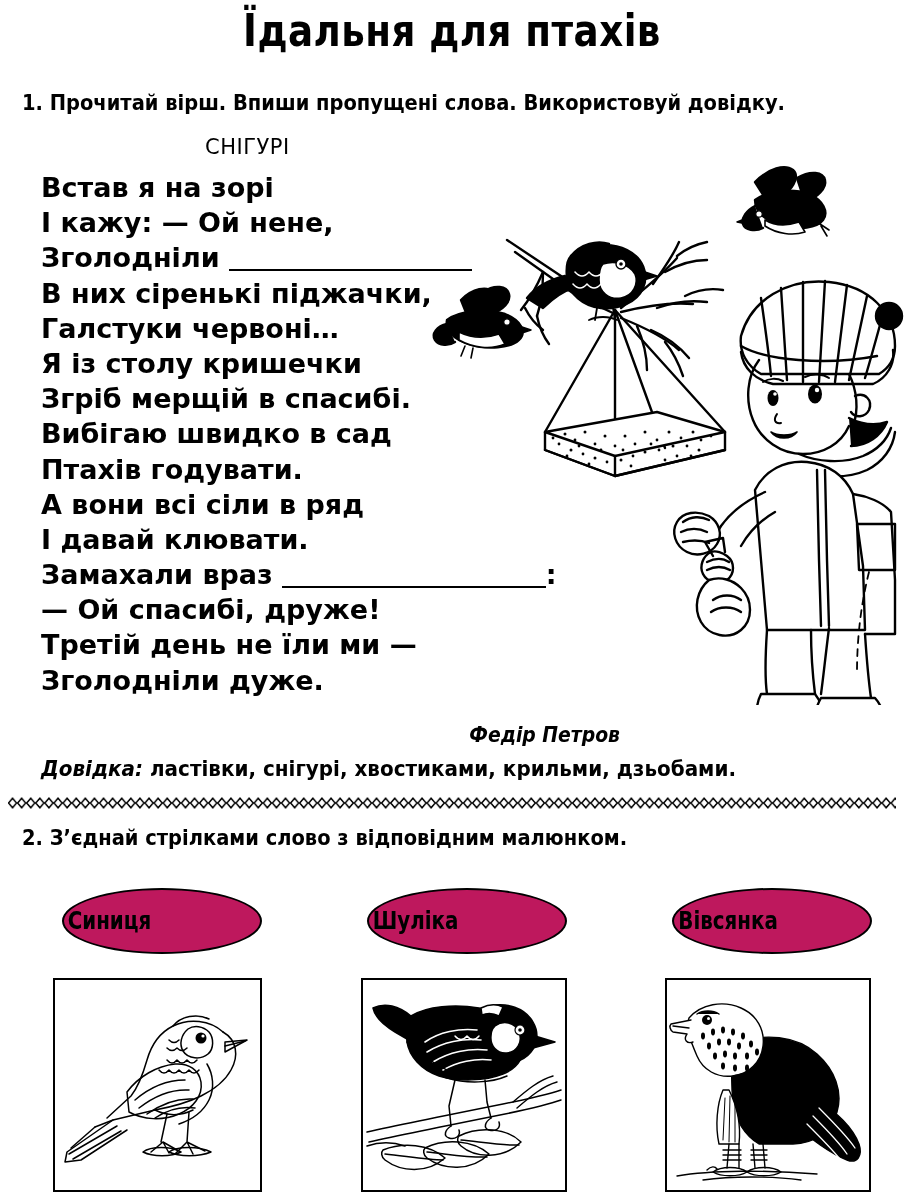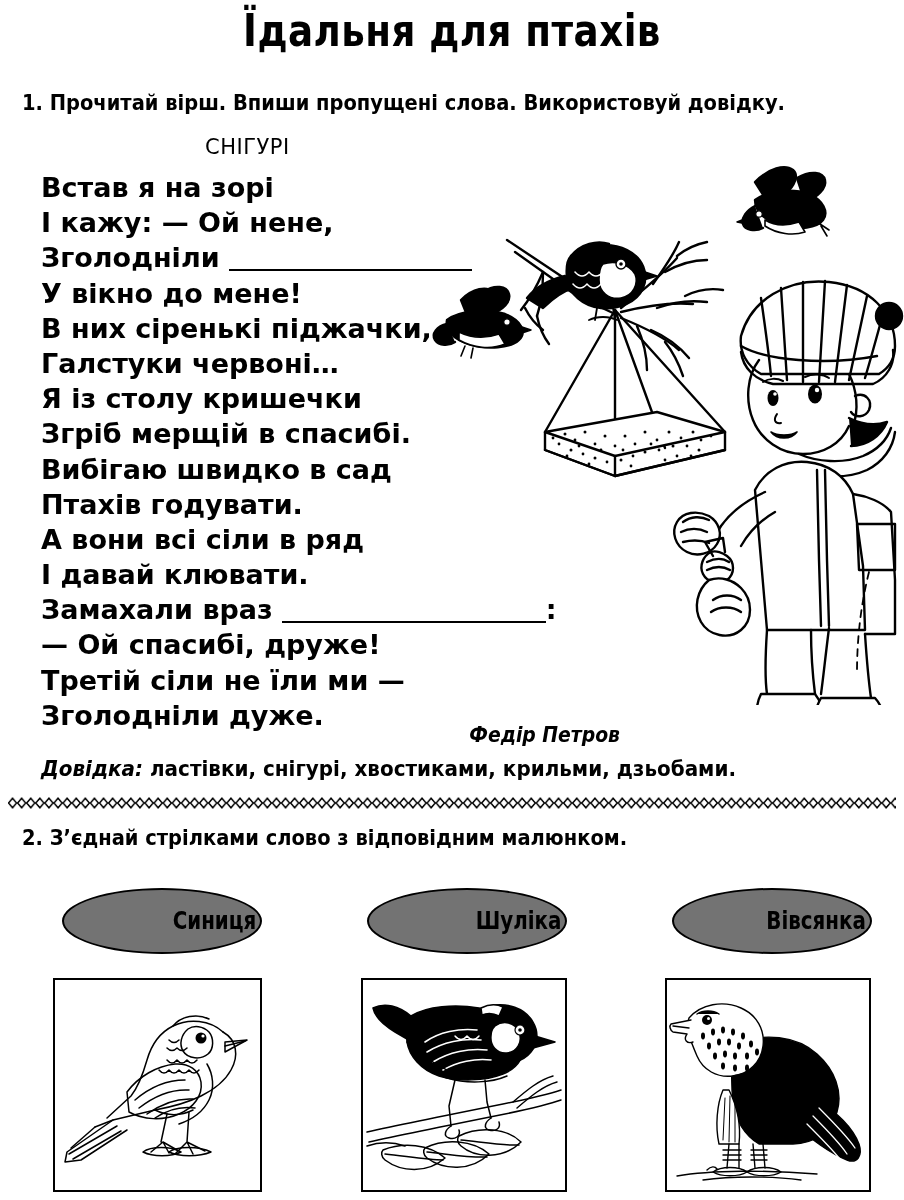--- a/index.html
+++ b/index.html
@@ -65,22 +65,22 @@
   }
   .dovidka i{font-style:italic;}
 
   
   .divider{position:absolute;left:8px;top:795px;width:888px;height:14px;}
 
   
   .oval{
     position:absolute;height:62px;
     border:2.2px solid #000;border-radius:50%;
-    display:flex;align-items:center;justify-content:flex-end;
-    background:#737373;
+    display:flex;align-items:center;justify-content:flex-start;
+    background:#be185d;
   }
   .oval span{
     font-family:"Liberation Sans Narrow","DejaVu Sans Condensed","Liberation Sans",sans-serif;
     font-weight:bold;font-size:24px;
     transform:scaleX(0.92);transform-origin:50% 50%;
     white-space:nowrap;
   }
   #oval-0{left:62px;top:888px;width:196px;}
   #oval-1{left:367px;top:888px;width:196px;}
   #oval-2{left:672px;top:888px;width:196px;}
@@ -109,32 +109,31 @@
   <div class="task" id="task1">
     <span class="num">1.</span><span> Прочитай вірш. Впиши пропущені слова. Використовуй довідку.</span>
   </div>
 
   <div class="poem-heading">СНІГУРІ</div>
 
   <div class="poem">
     <span class="ln"><span>Встав я на зорі</span></span>
     <span class="ln"><span>І кажу:  — Ой нене,</span></span>
     <span class="ln"><span>Зголодніли</span><span class="blank b1"></span></span>
-    <span class="ln"><span>У вікно до мене!</span></span>
     <span class="ln"><span>В них сіренькі піджачки,</span></span>
     <span class="ln"><span>Галстуки червоні…</span></span>
     <span class="ln"><span>Я із столу кришечки</span></span>
     <span class="ln"><span>Згріб мерщій в спасибі.</span></span>
     <span class="ln"><span>Вибігаю швидко в сад</span></span>
     <span class="ln"><span>Птахів годувати.</span></span>
     <span class="ln"><span>А вони всі сіли в ряд</span></span>
     <span class="ln"><span>І давай клювати.</span></span>
     <span class="ln"><span>Замахали враз</span><span class="blank b2"></span><span>:</span></span>
     <span class="ln"><span>— Ой спасибі, друже!</span></span>
-    <span class="ln"><span>Третій сіли не їли ми —</span></span>
+    <span class="ln"><span>Третій день не їли ми —</span></span>
     <span class="ln"><span>Зголодніли дуже.</span></span>
   </div>
 
   <div class="author">Федір Петров</div>
 
   <div class="dovidka">
     <i>Довідка:</i><span> ластівки, снігурі, хвостиками, крильми, дзьобами.</span>
   </div>
 
   <div class="divider">

